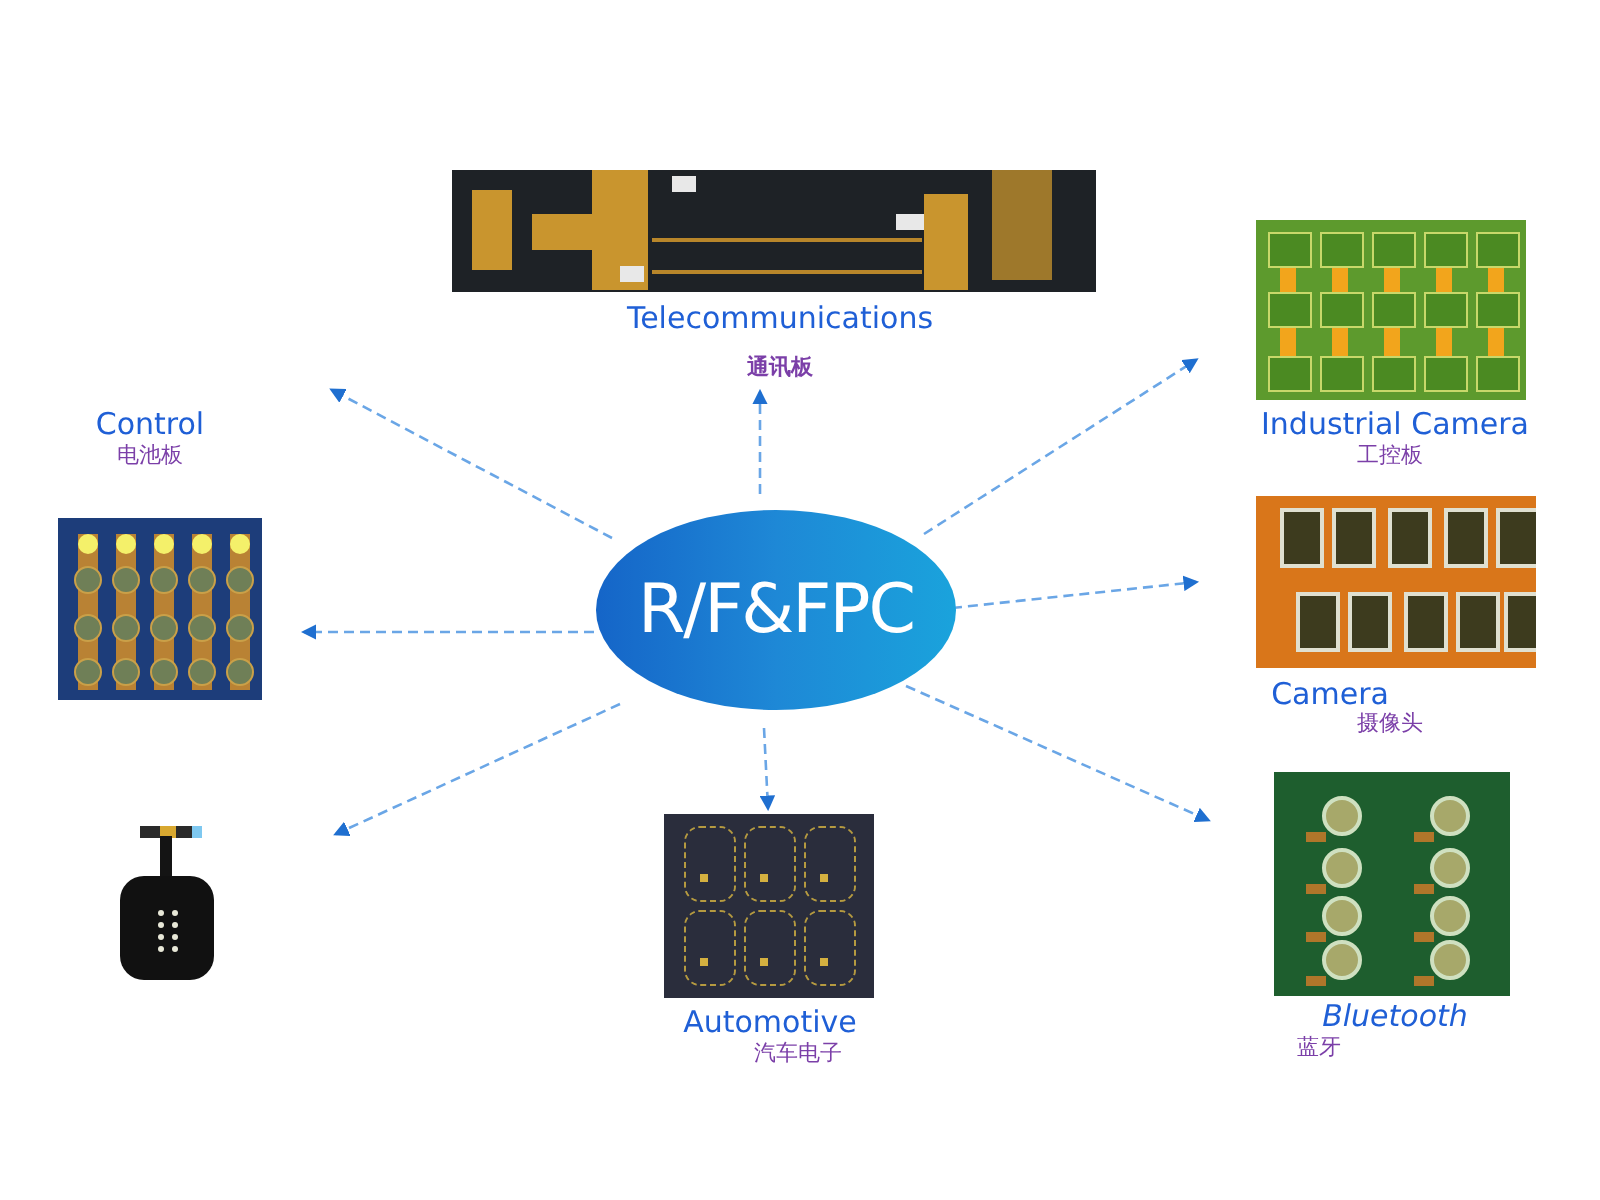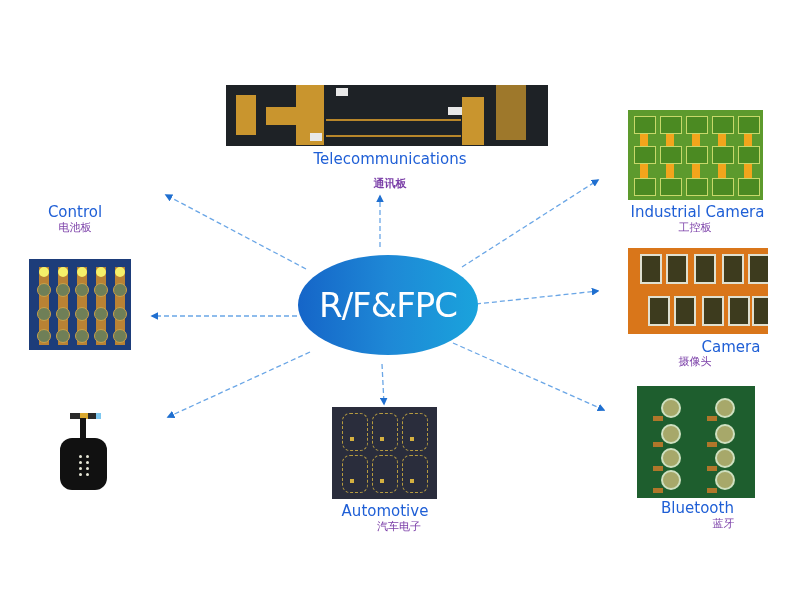--- a/index.html
+++ b/index.html
@@ -113,43 +113,43 @@
     <div class="cell" style="left:38px;top:6px;"></div>
     <div class="cell" style="left:66px;top:6px;"></div>
     <div class="cell" style="left:94px;top:6px;"></div>
     <div class="cell" style="left:120px;top:6px;"></div>
   <div class="cell" style="left:20px;top:48px;"></div>
     <div class="cell" style="left:46px;top:48px;"></div>
     <div class="cell" style="left:74px;top:48px;"></div>
     <div class="cell" style="left:100px;top:48px;"></div>
     <div class="cell" style="left:124px;top:48px;"></div>
 </div>
-<div class="label-en" style="left:686px;top:338px;width:90px;">Camera</div>
+<div class="label-en" style="left:620px;top:338px;width:90px;">Camera</div>
 <div class="label-cn" style="left:665px;top:354px;width:60px;">摄像头</div>
 
 <div class="pcb bluetooth">
   <div class="dot" style="left:24px;top:12px;"></div>
     <div class="dot" style="left:24px;top:38px;"></div>
     <div class="dot" style="left:24px;top:62px;"></div>
     <div class="dot" style="left:24px;top:84px;"></div>
   <div class="dot" style="left:78px;top:12px;"></div>
     <div class="dot" style="left:78px;top:38px;"></div>
     <div class="dot" style="left:78px;top:62px;"></div>
     <div class="dot" style="left:78px;top:84px;"></div>
   <div class="flex" style="left:16px;top:30px;"></div>
     <div class="flex" style="left:16px;top:56px;"></div>
     <div class="flex" style="left:16px;top:80px;"></div>
     <div class="flex" style="left:16px;top:102px;"></div>
   <div class="flex" style="left:70px;top:30px;"></div>
     <div class="flex" style="left:70px;top:56px;"></div>
     <div class="flex" style="left:70px;top:80px;"></div>
     <div class="flex" style="left:70px;top:102px;"></div>
 </div>
-<div class="label-en" style="left:640px;top:499px;width:115px;">Bluetooth</div>
-<div class="label-cn" style="left:696px;top:516px;width:55px;">蓝牙</div>
+<div class="label-en" style="left:640px;top:499px;width:115px;font-style:italic;">Bluetooth</div>
+<div class="label-cn" style="left:632px;top:516px;width:55px;">蓝牙</div>
 
 <div class="pcb automotive">
   <div class="unit" style="left:10px;top:6px;"></div>
     <div class="unit" style="left:40px;top:6px;"></div>
     <div class="unit" style="left:70px;top:6px;"></div>
   <div class="unit" style="left:10px;top:48px;"></div>
     <div class="unit" style="left:40px;top:48px;"></div>
     <div class="unit" style="left:70px;top:48px;"></div>
   <div class="sq" style="left:18px;top:30px;"></div>
     <div class="sq" style="left:48px;top:30px;"></div>

